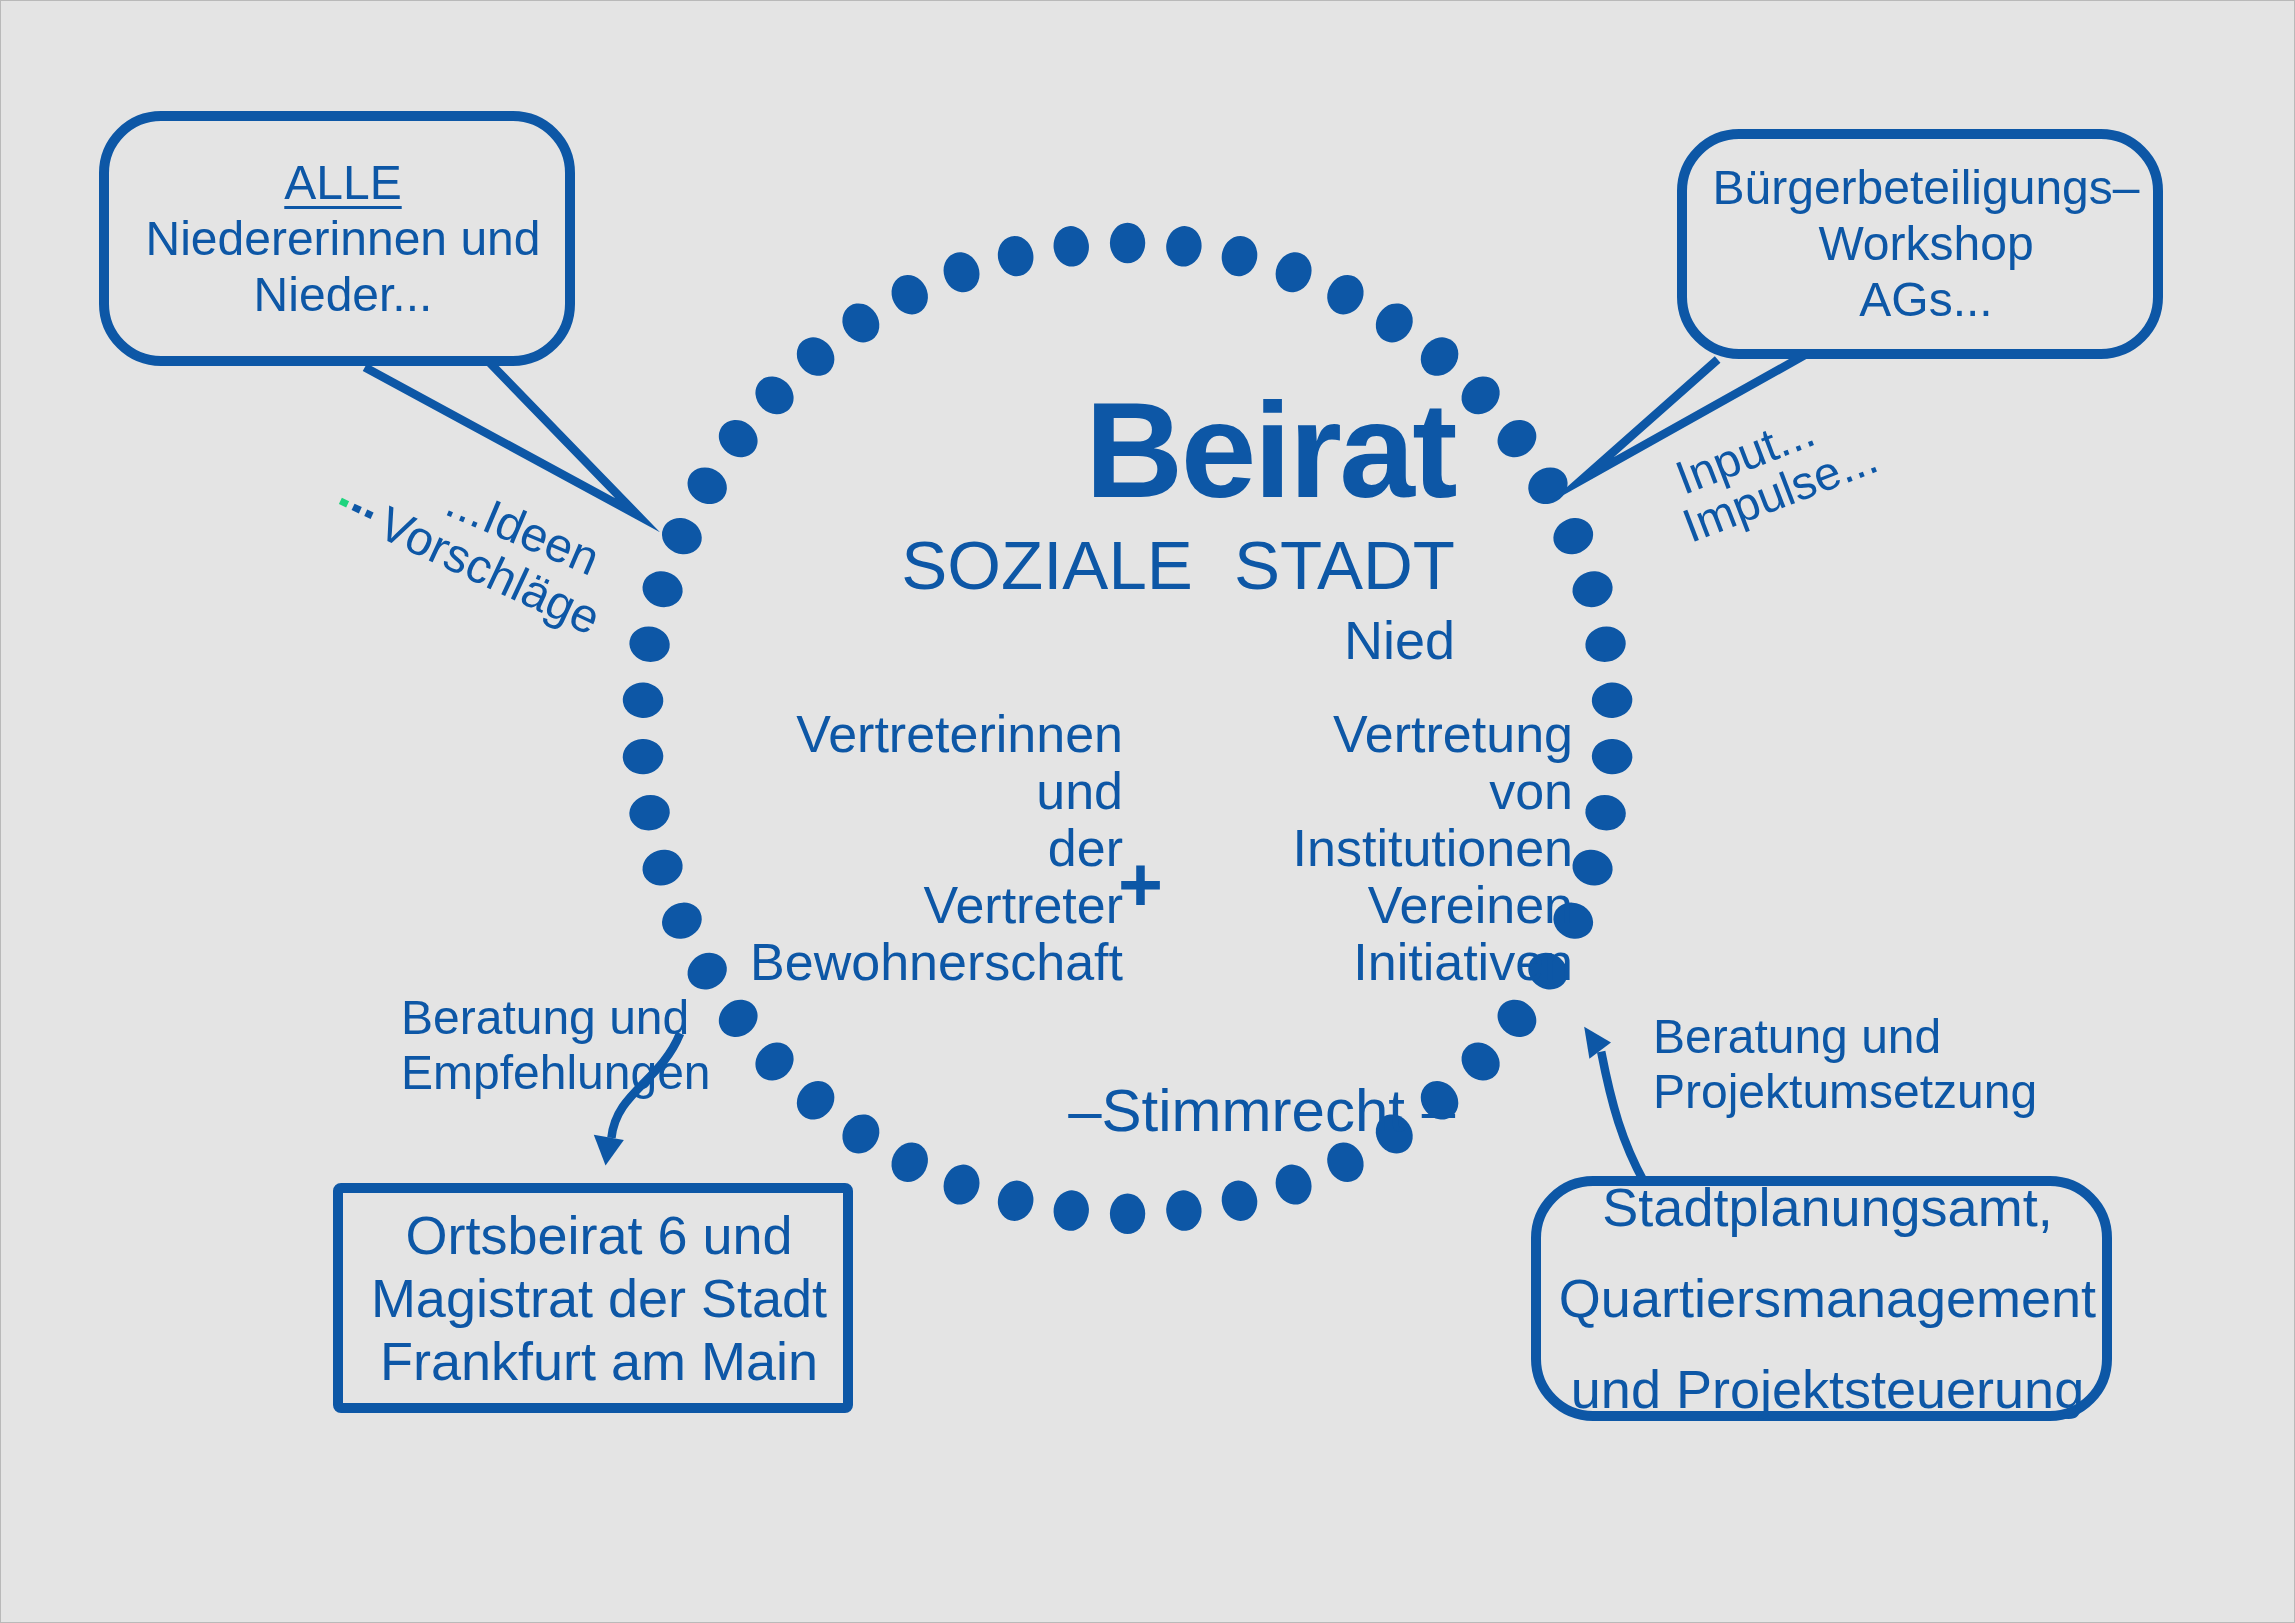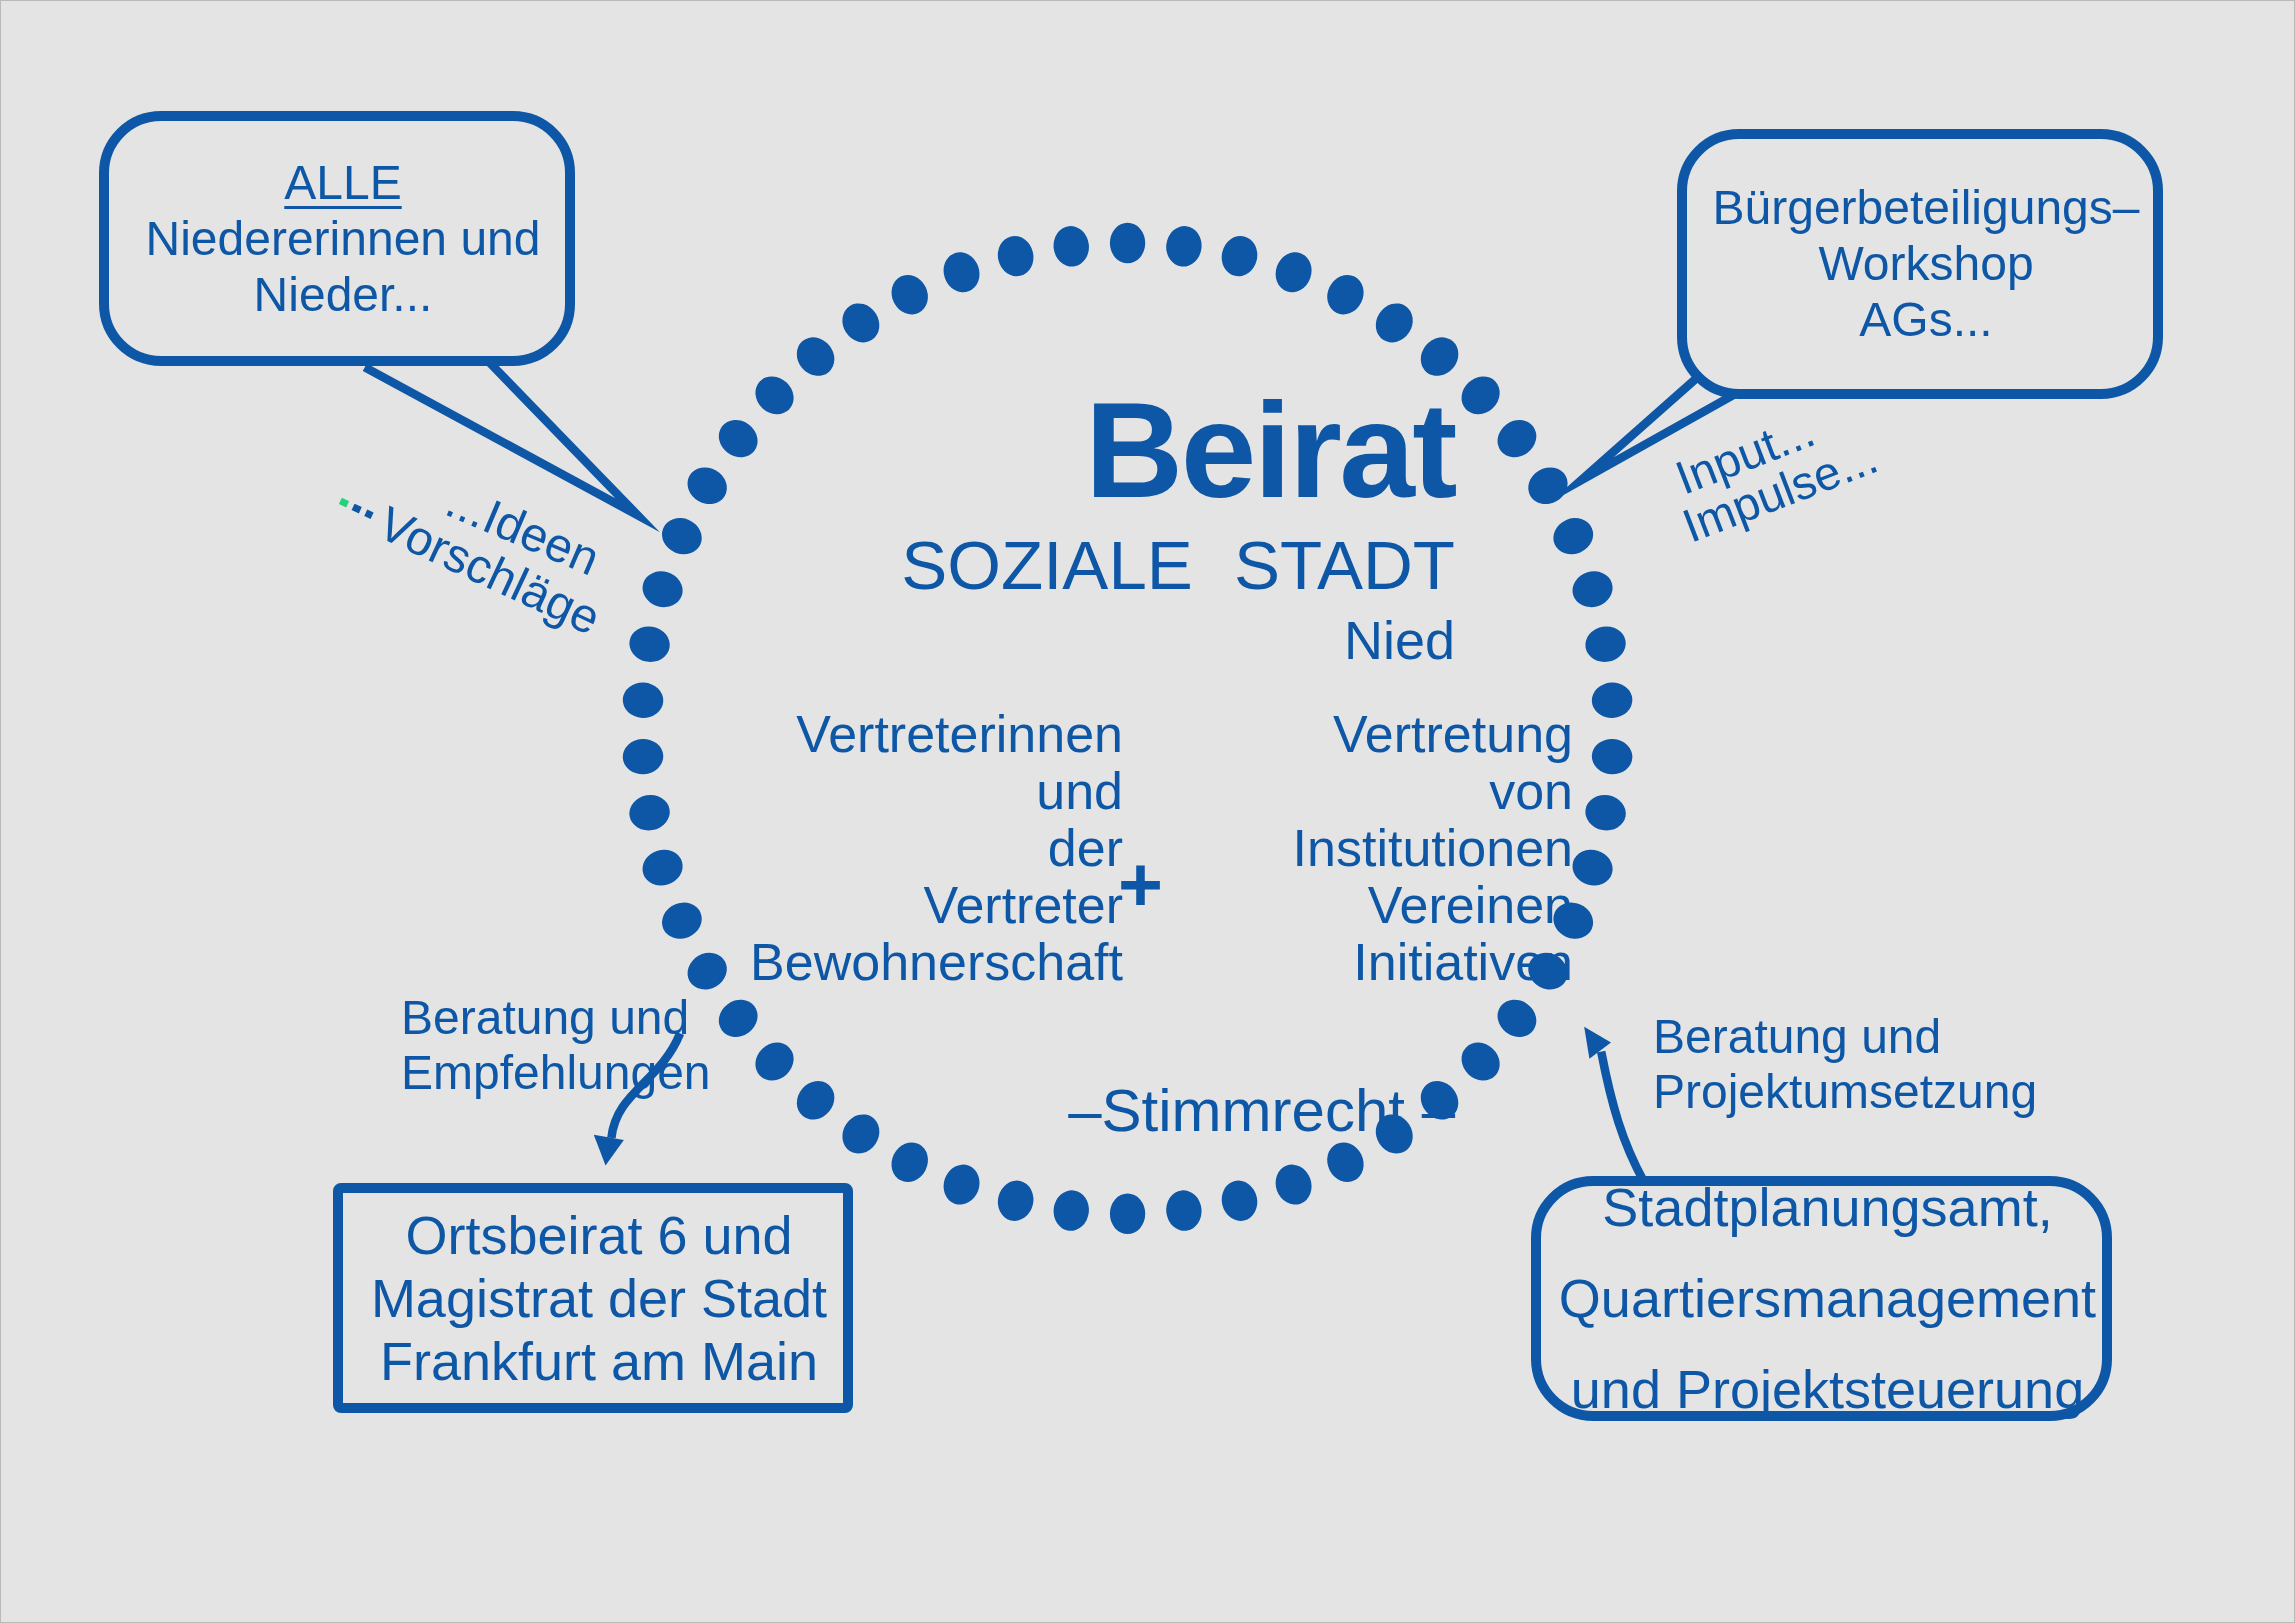--- a/index.html
+++ b/index.html
@@ -5,21 +5,21 @@
   html,body{margin:0;padding:0;}
   body{font-family:"Liberation Sans",sans-serif;}
   .canvas{position:relative;width:2295px;height:1623px;background:var(--bg,#e4e4e4);
     overflow:hidden;box-sizing:border-box;border:1.3px solid #b9b9b9;}
   svg.layer{position:absolute;left:0;top:0;z-index:1;}
   .bubble{position:absolute;z-index:2;border:10.5px solid var(--blue);border-radius:62px;
     background:var(--bg,#e4e4e4);box-sizing:border-box;display:flex;flex-direction:column;
     justify-content:center;text-align:center;color:var(--blue);padding-left:12px;}
   .bubble .bl{white-space:nowrap;}
   .b-tl{left:98px;top:110px;width:476px;height:255px;font-size:48px;line-height:56px;}
-  .b-tr{left:1676px;top:128px;width:486px;height:270px;font-size:48px;line-height:56px;}
+  .b-tr{left:1676px;top:128px;width:486px;height:230px;font-size:48px;line-height:56px;}
   .b-bl{left:332px;top:1182px;width:520px;height:230px;font-size:54px;line-height:63px;border-radius:8px;}
   .b-br{left:1530px;top:1175px;width:581px;height:245px;font-size:54px;line-height:63px;gap:28px;}
   .b-tl .u{text-decoration:underline;text-underline-offset:6.5px;text-decoration-thickness:3.3px;}
   .txt{position:absolute;z-index:3;color:var(--blue);}
   .ctr{text-align:right;margin-top:28px;}
   #beirat{left:800px;top:353px;width:654px;font-size:136px;font-weight:bold;letter-spacing:-2.6px;line-height:1;}
   #soziale{left:800px;top:499px;width:654px;font-size:69px;word-spacing:22px;line-height:1.1;}
   #nied{left:800px;top:582px;width:654px;font-size:54px;line-height:1.1;}
   .col{font-size:52px;line-height:57px;top:677px;width:458px;}
   #col-left{left:664px;}

